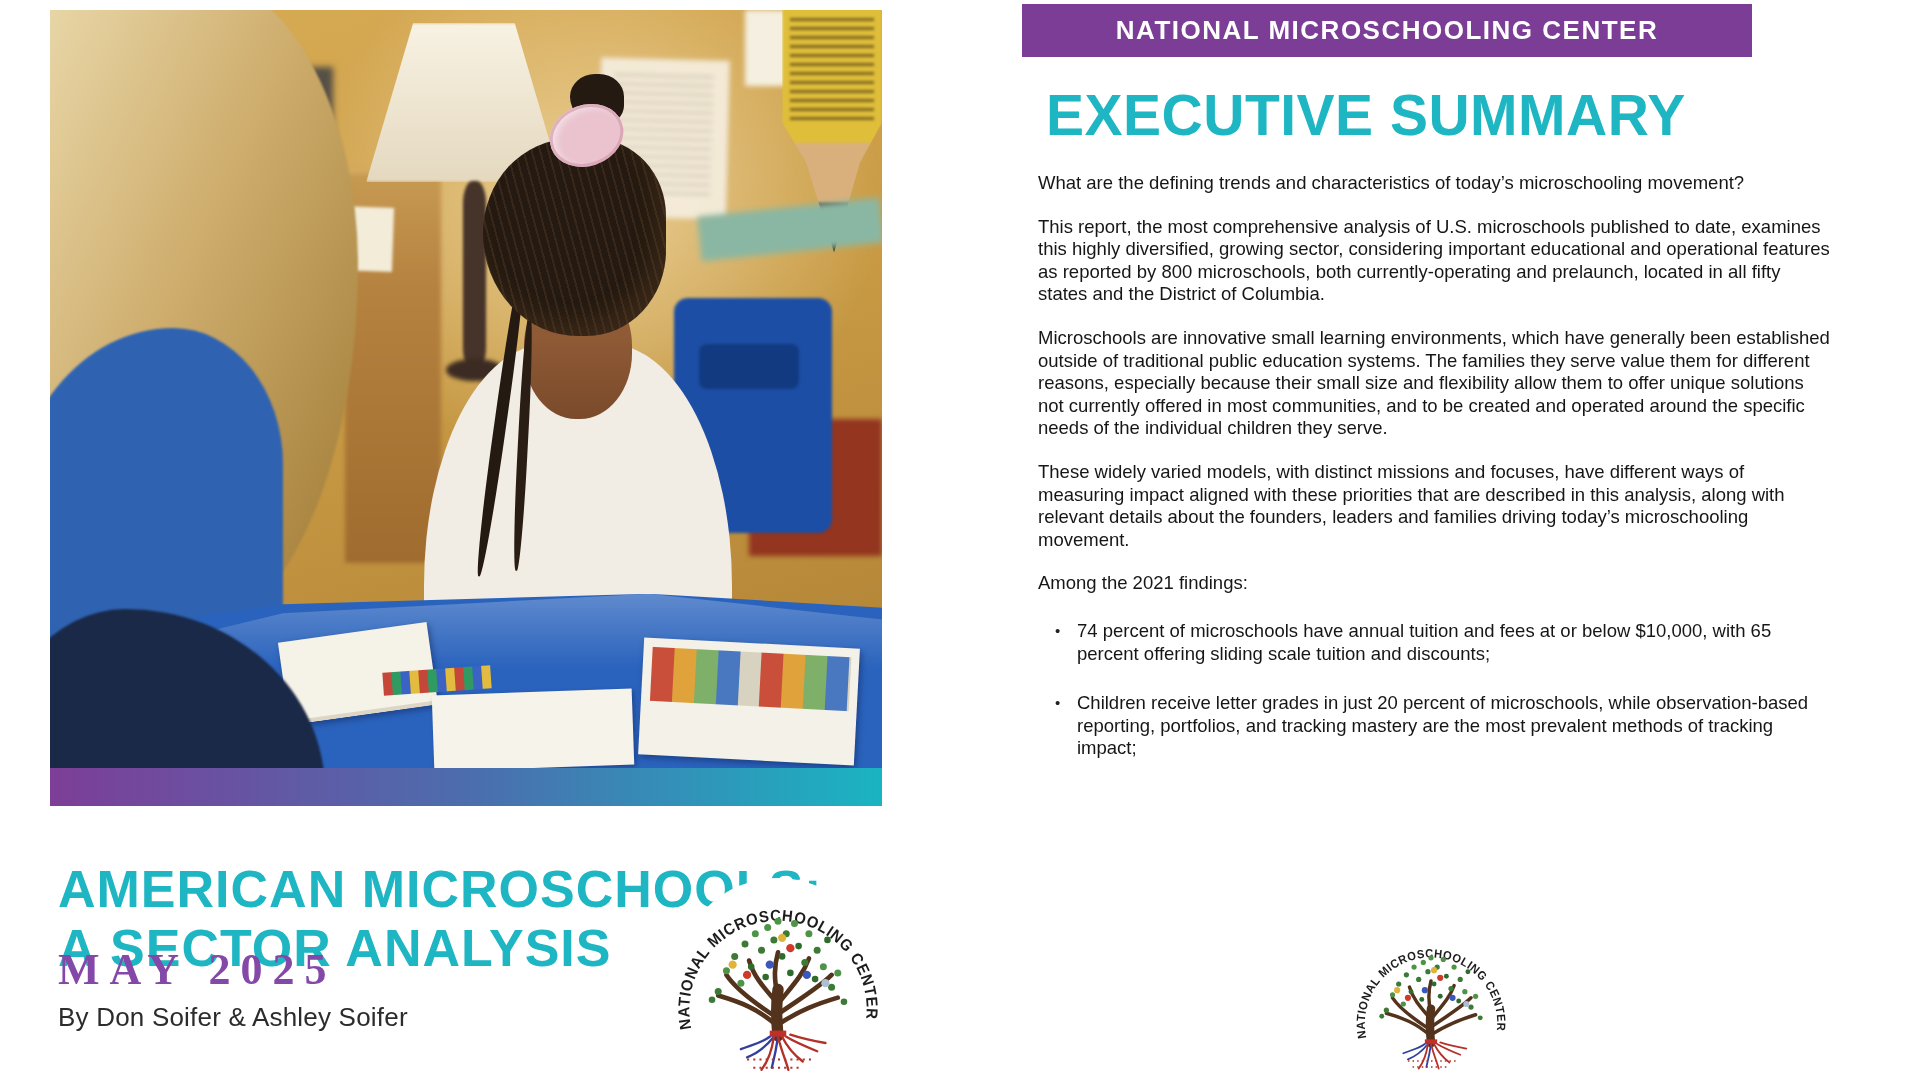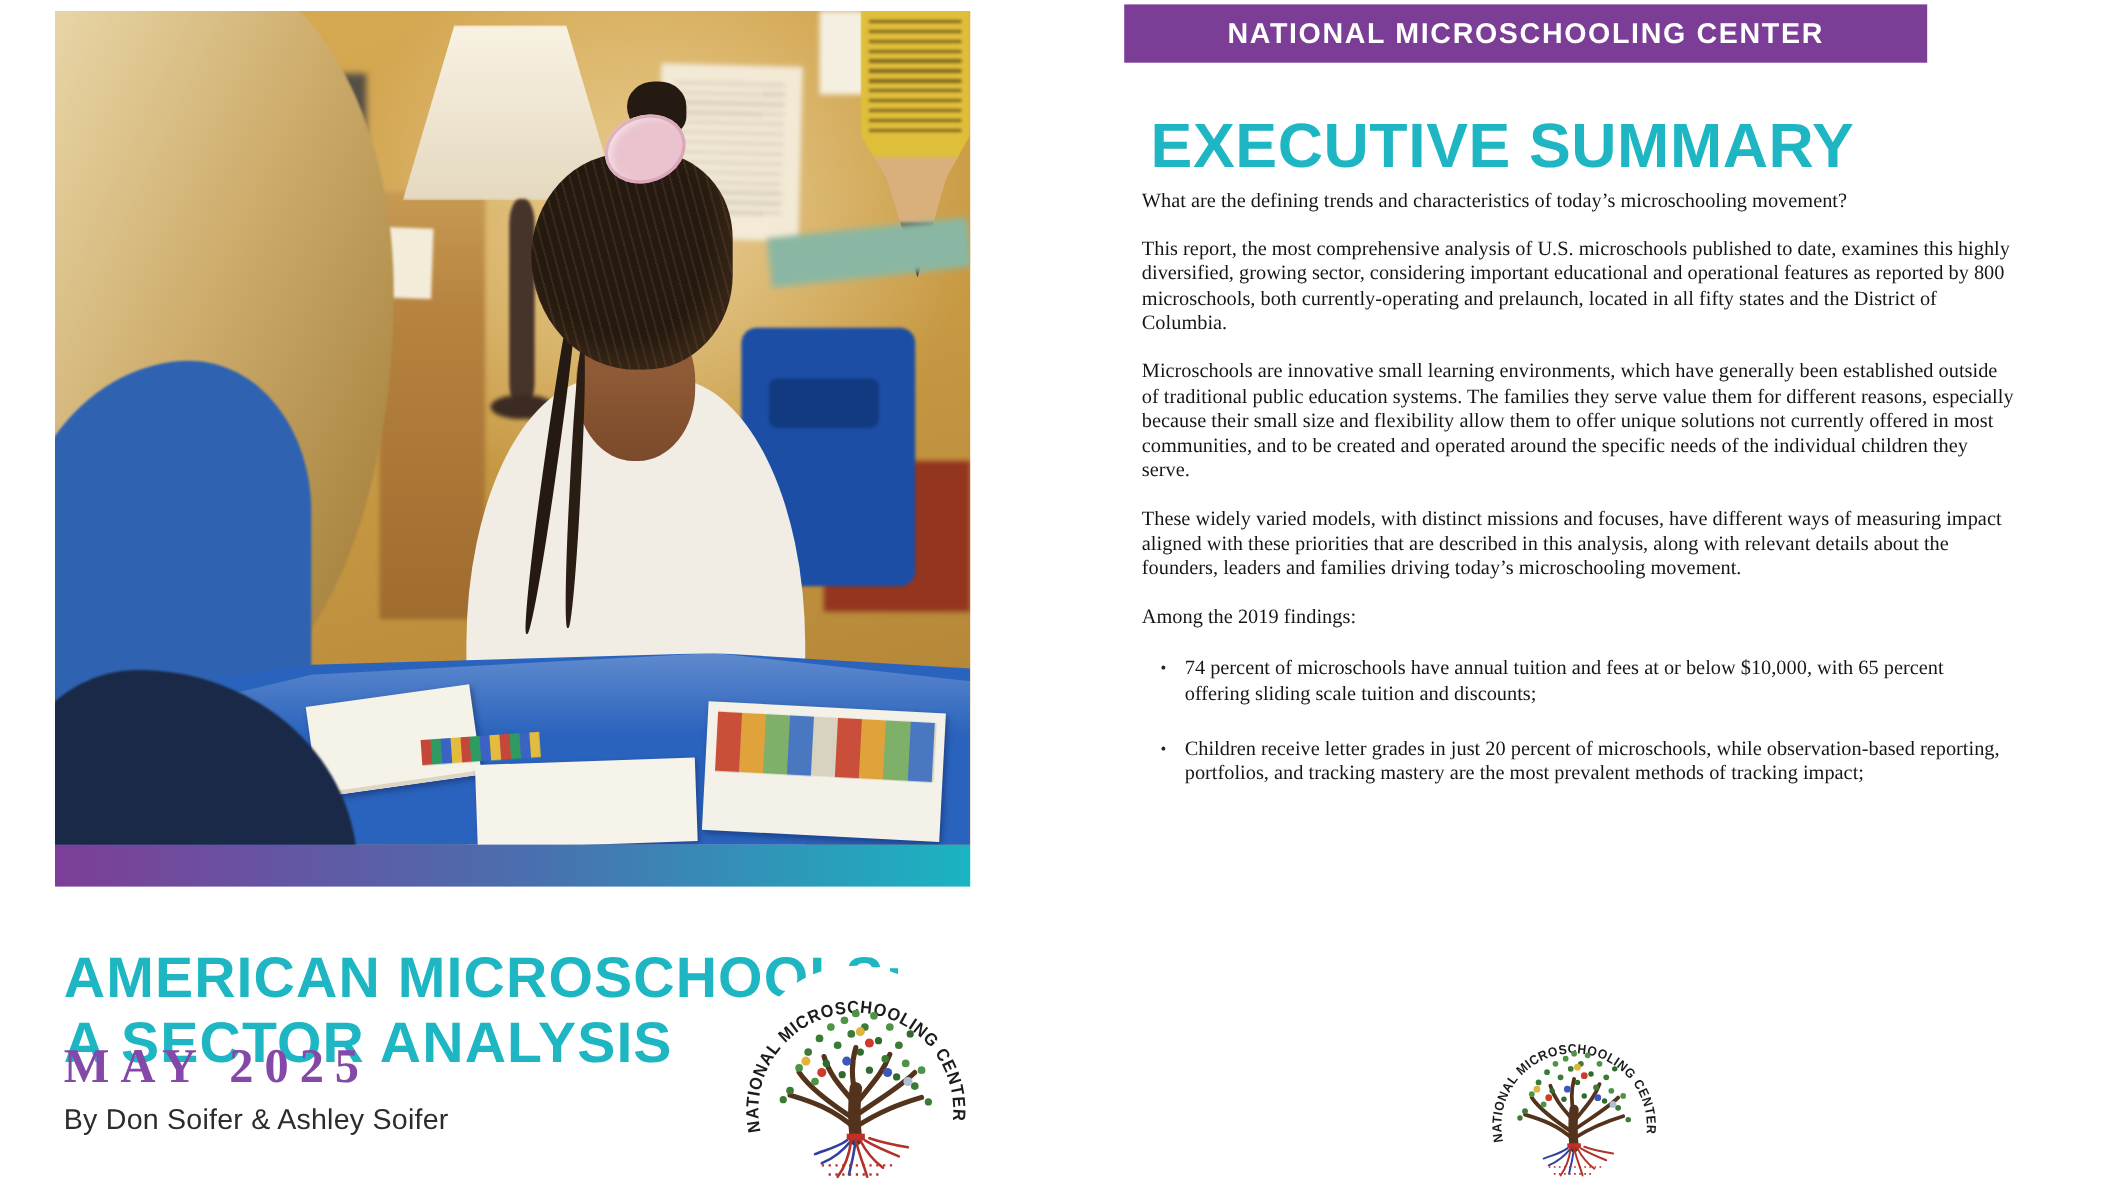--- a/index.html
+++ b/index.html
@@ -88,24 +88,24 @@
   .cover-date{position:absolute;left:58px;top:944px;
     font-size:44px;font-weight:800;letter-spacing:10px;color:var(--date_purple);font-family:Liberation Serif, serif;}
   .cover-byline{position:absolute;left:58px;top:1002px;
     font-size:26px;font-weight:400;color:#2c2c2c;letter-spacing:.2px;}
   .logo-cover{position:absolute;left:672px;top:876px;width:212px;height:201px;}
 
   
   .org-bar{position:absolute;left:1022px;top:4px;width:730px;height:53px;background:var(--purple);
     display:flex;align-items:center;justify-content:center;}
   .org-bar span{color:#ffffff;font-size:26px;font-weight:800;letter-spacing:1.5px;}
-  .summary-heading{position:absolute;left:1046px;top:100px;
+  .summary-heading{position:absolute;left:1046px;top:82px;
     font-size:57px;font-weight:800;letter-spacing:.5px;color:var(--teal);}
   .summary-body{position:absolute;left:1038px;top:172px;width:794px;
-    font-size:18.5px;line-height:22.6px;color:#161616;font-family:Liberation Serif, serif;}
+    font-size:18.5px;line-height:22.6px;color:#161616;}
   .summary-body p{margin:0 0 21px 0;}
   .findings{list-style:none;margin:25px 12px 0 17px;}
   .findings li{position:relative;padding-left:22px;margin-bottom:27px;}
   .findings li::before{content:"•";position:absolute;left:0;top:0;font-size:15px;color:#222;}
   .closing{margin-top:9px;}
   .logo-summary{position:absolute;left:1352px;top:924px;width:158px;height:150px;}
   .svg-defs{position:absolute;width:0;height:0;overflow:hidden;}
 </style>
 </head>
 <body>
@@ -233,21 +233,21 @@
       <span>NATIONAL MICROSCHOOLING CENTER</span>
     </header>
 
     <h2 class="summary-heading">EXECUTIVE SUMMARY</h2>
 
     <div class="summary-body">
       <p>What are the defining trends and characteristics of today’s microschooling movement?</p>
       <p>This report, the most comprehensive analysis of U.S. microschools published to date, examines this highly diversified, growing sector, considering important educational and operational features as reported by 800 microschools, both currently-operating and prelaunch, located in all fifty states and the District of Columbia.</p>
       <p>Microschools are innovative small learning environments, which have generally been established outside of traditional public education systems. The families they serve value them for different reasons, especially because their small size and flexibility allow them to offer unique solutions not currently offered in most communities, and to be created and operated around the specific needs of the individual children they serve.</p>
       <p>These widely varied models, with distinct missions and focuses, have different ways of measuring impact aligned with these priorities that are described in this analysis, along with relevant details about the founders, leaders and families driving today’s microschooling movement.</p>
-      <p>Among the 2019 findings:</p>
+      <p>Among the 2021 findings:</p>
       <ul class="findings">
         <li>74 percent of microschools have annual tuition and fees at or below $10,000, with 65 percent offering sliding scale tuition and discounts;</li>
         <li>Children receive letter grades in just 20 percent of microschools, while observation-based reporting, portfolios, and tracking mastery are the most prevalent methods of tracking impact;</li>
       </ul>
     </div>
 
     <svg class="logo-summary" viewBox="0 0 200 195">
       <use href="#nmc-logo"></use>
     </svg>
   </section>

